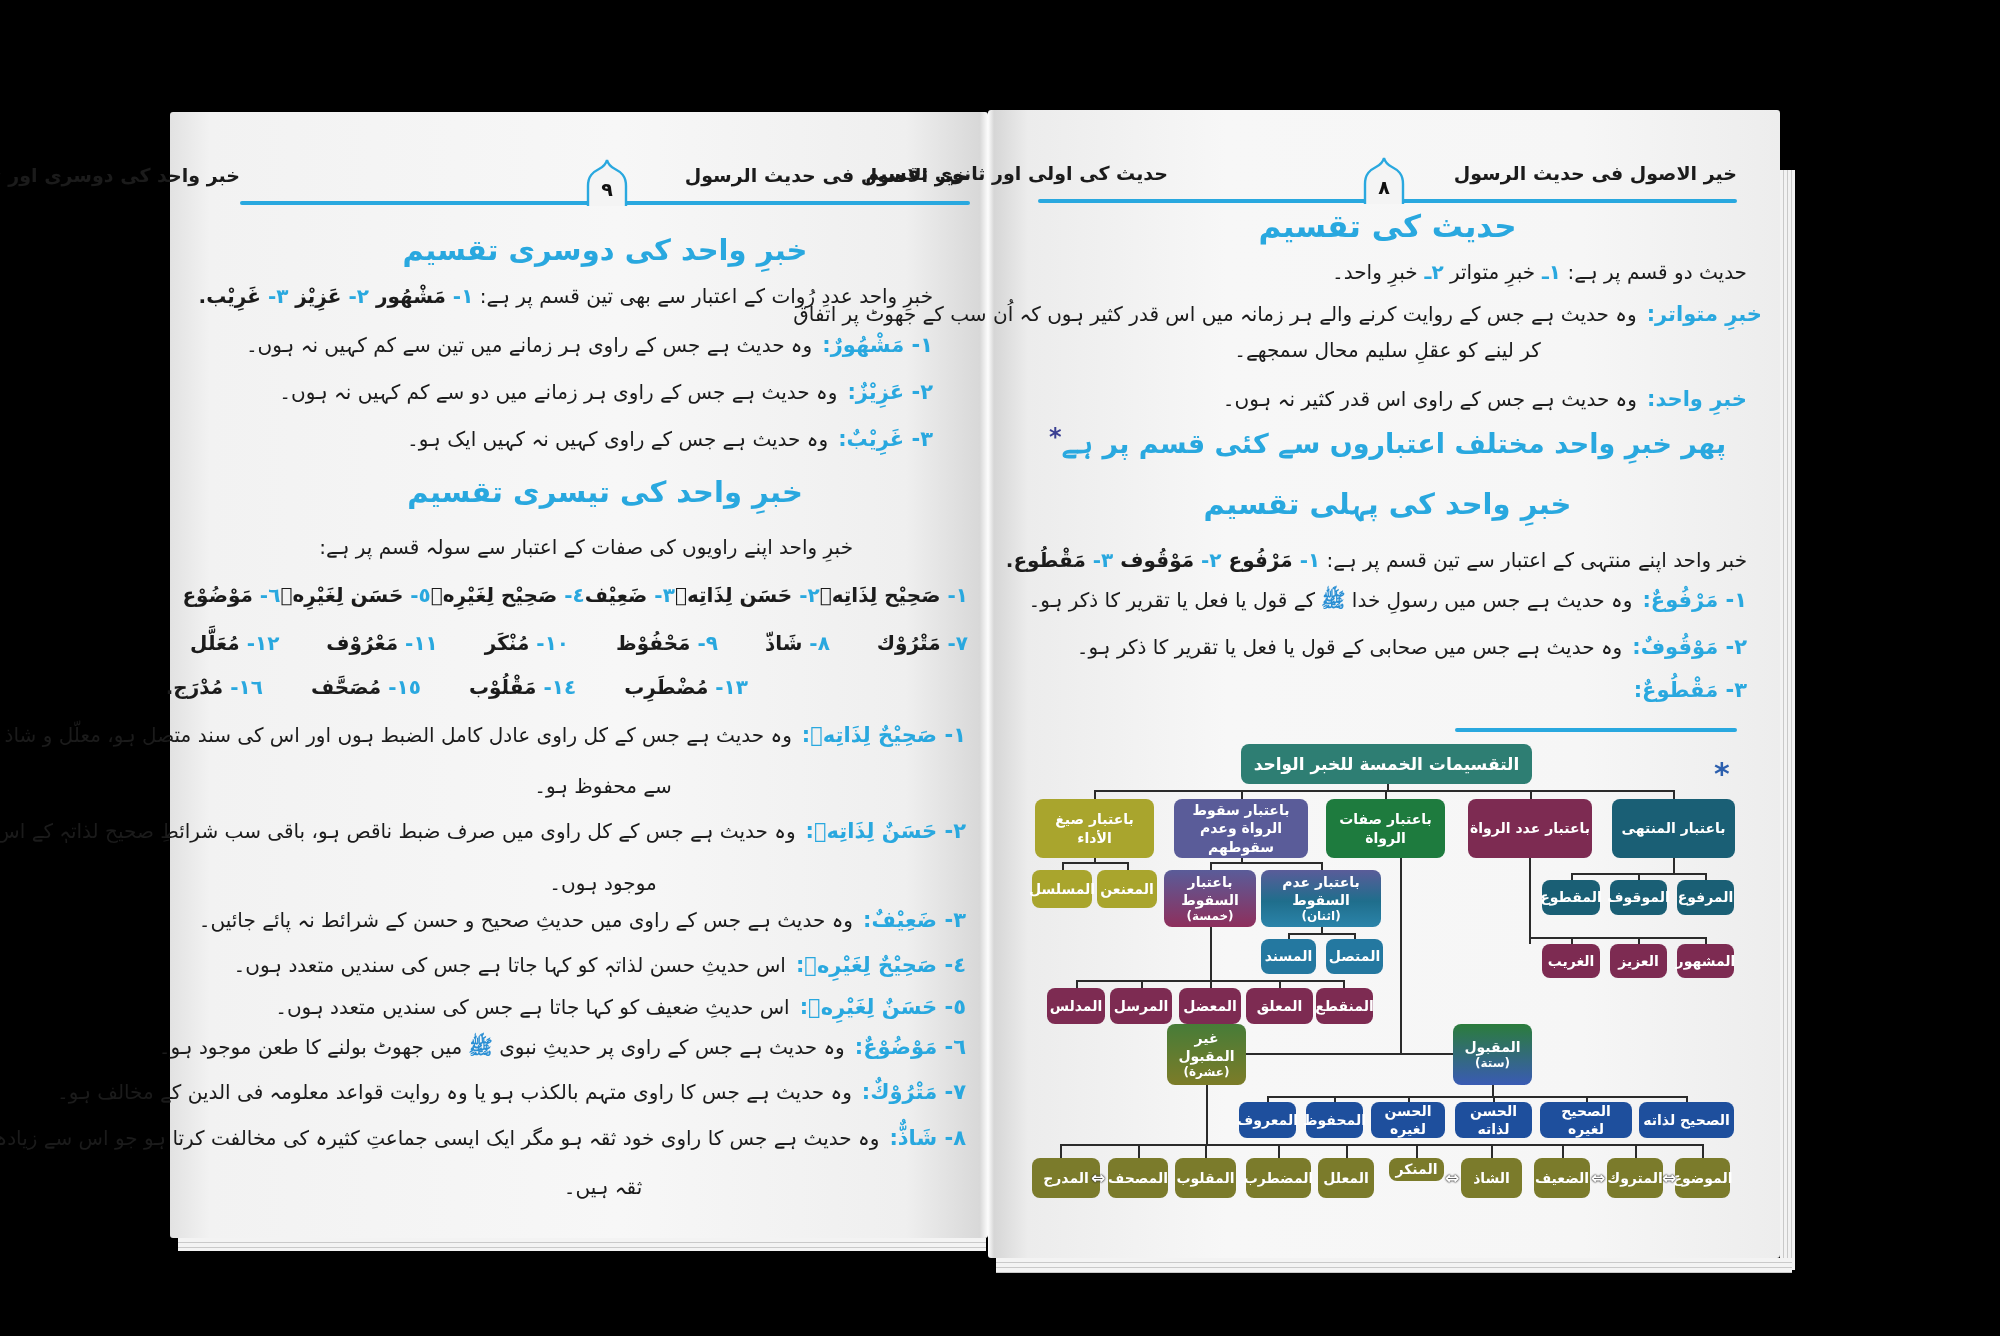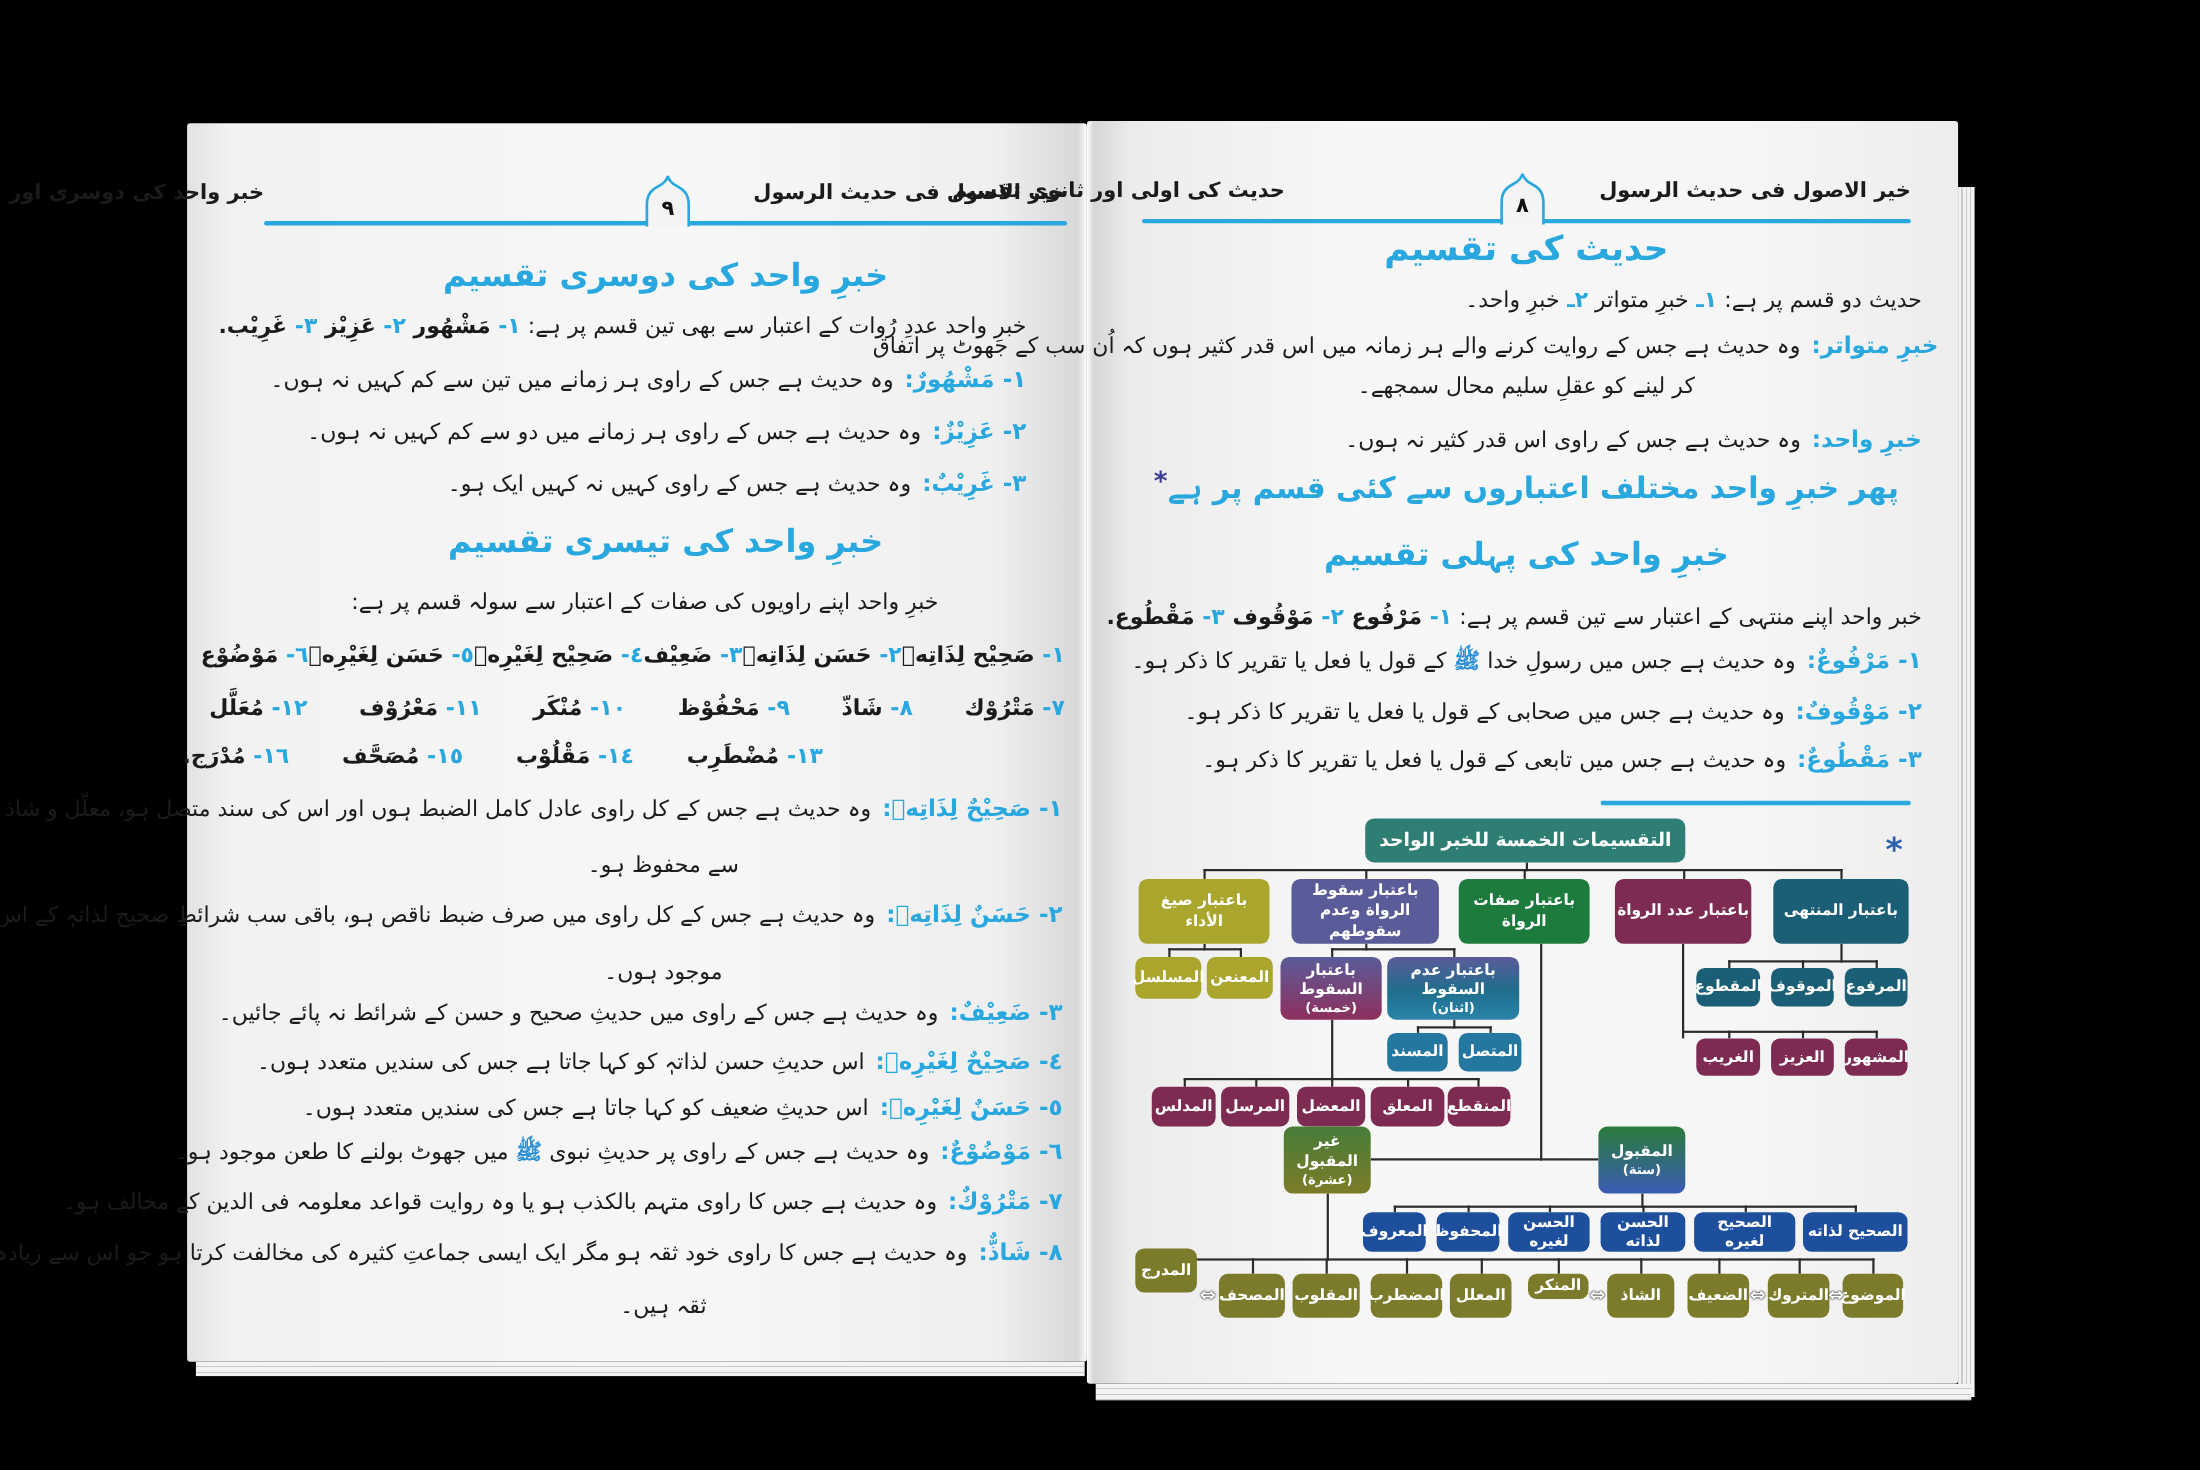--- a/index.html
+++ b/index.html
@@ -211,21 +211,20 @@
         <div class="line r tline" style="top: 478px; right: 33px;">
           <span class="bterm">۱- مَرْفُوعٌ:</span>
           <span class="tdef">وہ حدیث ہے جس میں رسولِ خدا <span class="saw">ﷺ</span> کے قول یا فعل یا تقریر کا ذکر ہو۔</span>
         </div>
         <div class="line r tline" style="top: 525px; right: 33px;">
           <span class="bterm">۲- مَوْقُوفٌ:</span>
           <span class="tdef">وہ حدیث ہے جس میں صحابی کے قول یا فعل یا تقریر کا ذکر ہو۔</span>
         </div>
         <div class="line r tline" style="top: 568px; right: 33px;">
           <span class="bterm">۳- مَقْطُوعٌ:</span>
-          <span class="tdef">وہ حدیث ہے جس میں تابعی کے قول یا فعل یا تقریر کا ذکر ہو۔</span>
         </div>
       </div>
 
     <div class="divider2" style="left:467px;top:618px;width:282px;"></div>
     <span class="star2" style="left:726px;top:646px;">*</span>
 
     <div class="chart" id="chart">
         <div class="cl" style="left: 357px; top: 40px; width: 2px; height: 8px;"></div>
         <div class="cl" style="left: 64px; top: 46px; width: 581px; height: 2px;"></div>
         <div class="cl" style="left: 64px; top: 46px; width: 2px; height: 9px;"></div>
@@ -375,21 +374,21 @@
         </div>
         <div class="cnode blue6" style="left: 425px; top: 358px; width: 77px; height: 36px;">
           <div>الحسن لذاته</div>
         </div>
         <div class="cnode blue6" style="left: 510px; top: 358px; width: 92px; height: 36px;">
           <div>الصحيح لغيره</div>
         </div>
         <div class="cnode blue6" style="left: 609px; top: 358px; width: 95px; height: 36px;">
           <div>الصحيح لذاته</div>
         </div>
-        <div class="cnode olive10" style="left: 2px; top: 391px; width: 56px; height: 40px;">
+        <div class="cnode olive10" style="left: 2px; top: 414px; width: 68px; height: 40px;">
           <div>المدرج</div>
         </div>
         <div class="cnode olive10" style="left: 78px; top: 414px; width: 60px; height: 40px;">
           <div>المصحف</div>
         </div>
         <div class="cnode olive10" style="left: 145px; top: 414px; width: 61px; height: 40px;">
           <div>المقلوب</div>
         </div>
         <div class="cnode olive10" style="left: 216px; top: 414px; width: 65px; height: 40px;">
           <div>المضطرب</div>

